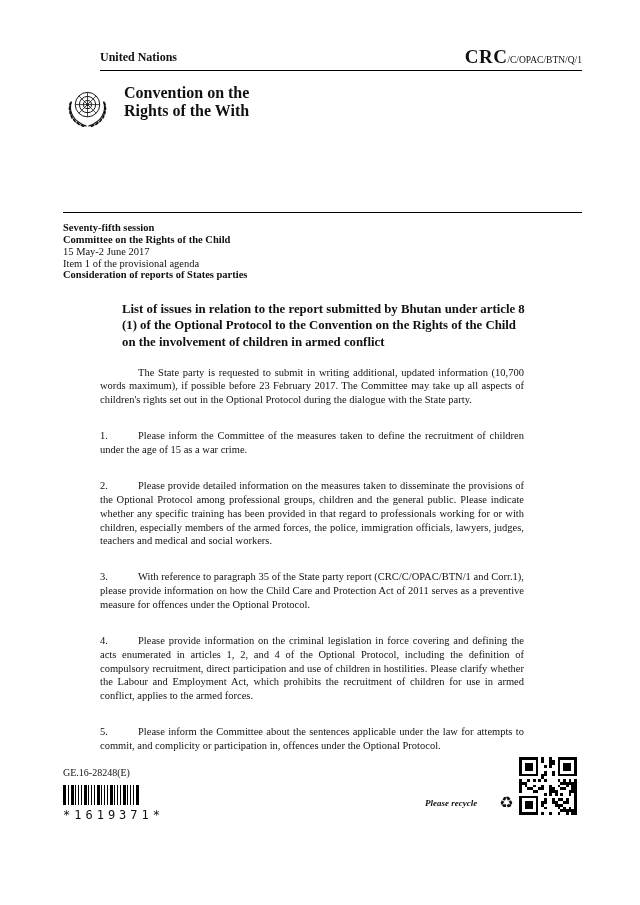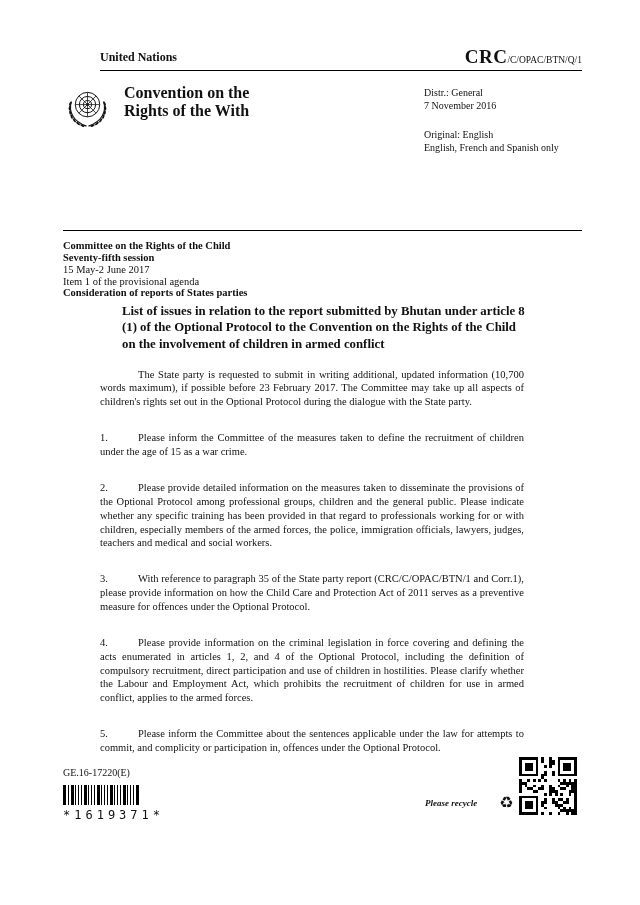--- a/index.html
+++ b/index.html
@@ -21,21 +21,21 @@
   .conv-title { font-size:16px; line-height:1.12; font-weight:bold; margin-left:12px; width:268px; }
   .distr-block { margin-left:auto; width:158px; font-size:10px; line-height:1.3; padding-top:2px; }
   .distr-gap { height:16px; }
 
   
   .session-rule { border-top:1px solid #000; margin:76px 58px 0 63px; }
   .session { margin:9px 58px 0 63px; font-size:10.5px; line-height:1.13; }
   .session .b { font-weight:bold; }
 
   
-  .main-title { margin:4px 0 0 122px; width:404px; font-size:12.8px; font-weight:bold; line-height:1.26; }
+  .main-title { margin:20px 0 0 122px; width:404px; font-size:12.8px; font-weight:bold; line-height:1.26; }
   .body { margin-left:100px; width:424px; font-size:10.5px; line-height:1.32; text-align:justify; }
   .intro { margin-top:16px; text-indent:38px; }
   .para { margin-top:22px; }
   .pnum { display:inline-block; width:38px; }
 
   
   .ge-number { position:absolute; left:63px; top:767px; font-size:10px; }
   .barcode { position:absolute; left:63px; top:785px; width:76px; height:20px;
     background:repeating-linear-gradient(90deg,
       #000 0px,#000 1.5px,#fff 1.5px,#fff 3px,
@@ -90,50 +90,43 @@
           <ellipse cx="42.2" cy="23.5" rx="2.4" ry="1" transform="rotate(80 42.2 23.5)"></ellipse>
           <ellipse cx="41.7" cy="28" rx="2.4" ry="1" transform="rotate(95 41.7 28)"></ellipse>
           <ellipse cx="40.2" cy="32.3" rx="2.4" ry="1" transform="rotate(110 40.2 32.3)"></ellipse>
           <ellipse cx="37.4" cy="36.2" rx="2.4" ry="1" transform="rotate(125 37.4 36.2)"></ellipse>
           <ellipse cx="33.6" cy="39.3" rx="2.4" ry="1" transform="rotate(140 33.6 39.3)"></ellipse>
           <ellipse cx="29.2" cy="41.4" rx="2.4" ry="1" transform="rotate(155 29.2 41.4)"></ellipse>
         </g>
       </svg>
     </div>
     <h1 class="conv-title"><span>Convention on the</span><br><span>Rights of the With</span></h1>
-    <div class="distr-block">
-      <div>Distr.: General</div>
-      <div>7 November 2016</div>
-      <div class="distr-gap"></div>
-      <div>Original: English</div>
-      <div>English, French and Spanish only</div>
-    </div>
   </div>
 
   <div class="session-rule"></div>
   <section class="session">
+    <div class="b">Seventy-fifth session</div>
     <div class="b">Committee on the Rights of the Child</div>
-    <div class="b">Seventy-fifth session</div>
     <div>15 May-2 June 2017</div>
     <div>Item 1 of the provisional agenda</div>
     <div class="b">Consideration of reports of States parties</div>
   </section>
 
   <main>
     <h2 class="main-title">List of issues in relation to the report submitted by Bhutan under article 8 (1) of the Optional Protocol to the Convention on the Rights of the Child on the involvement of children in armed conflict</h2>
     <p class="body intro">The State party is requested to submit in writing additional, updated information (10,700 words maximum), if possible before 23 February 2017. The Committee may take up all aspects of children's rights set out in the Optional Protocol during the dialogue with the State party.</p>
 
     <p class="body para"><span class="pnum">1.</span><span>Please inform the Committee of the measures taken to define the recruitment of children under the age of 15 as a war crime.</span></p>
     <p class="body para"><span class="pnum">2.</span><span>Please provide detailed information on the measures taken to disseminate the provisions of the Optional Protocol among professional groups, children and the general public. Please indicate whether any specific training has been provided in that regard to professionals working for or with children, especially members of the armed forces, the police, immigration officials, lawyers, judges, teachers and medical and social workers.</span></p>
     <p class="body para"><span class="pnum">3.</span><span>With reference to paragraph 35 of the State party report (CRC/C/OPAC/BTN/1 and Corr.1), please provide information on how the Child Care and Protection Act of 2011 serves as a preventive measure for offences under the Optional Protocol.</span></p>
     <p class="body para"><span class="pnum">4.</span><span>Please provide information on the criminal legislation in force covering and defining the acts enumerated in articles 1, 2, and 4 of the Optional Protocol, including the definition of compulsory recruitment, direct participation and use of children in hostilities. Please clarify whether the Labour and Employment Act, which prohibits the recruitment of children for use in armed conflict, applies to the armed forces.</span></p>
     <p class="body para"><span class="pnum">5.</span><span>Please inform the Committee about the sentences applicable under the law for attempts to commit, and complicity or participation in, offences under the Optional Protocol.</span></p>
   </main>
 
-  <div class="ge-number">GE.16-17220(E)</div>
+  <div class="ge-number">GE.16-28248(E)</div>
   <div class="barcode"></div>
   <div class="barcode-text">*1619371*</div>
   <div class="recycle">
     <span>Please recycle</span>
     <span class="recycle-icon">♻</span>
   </div>
   <div class="qr-code"><svg width="58" height="58" viewBox="0 0 21 21" shape-rendering="crispEdges">
         <rect x="0" y="0" width="21" height="21" fill="#fff"></rect>
         <rect x="0" y="0" width="7" height="7" fill="#000"></rect>
         <rect x="1" y="1" width="5" height="5" fill="#fff"></rect>

